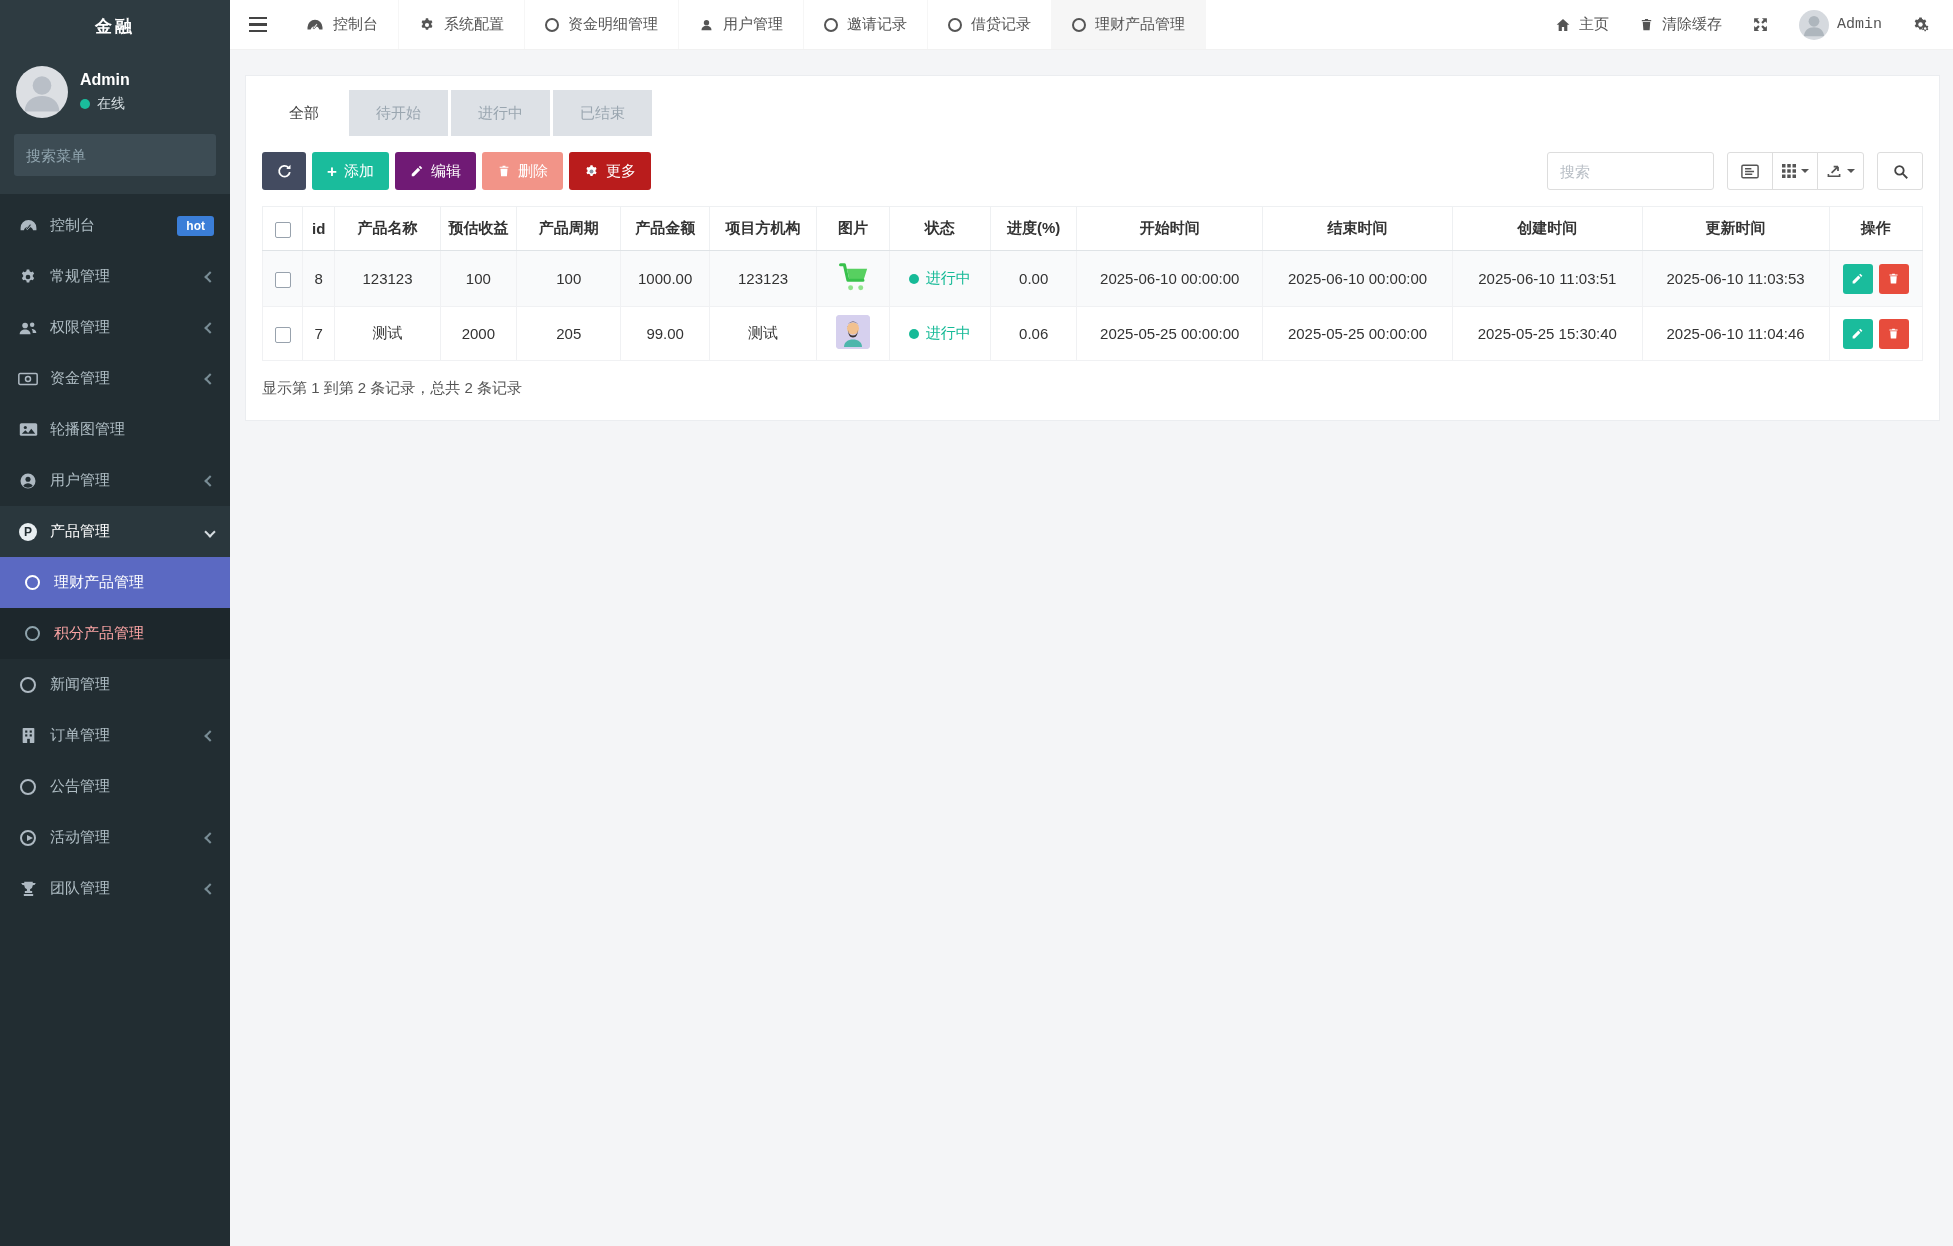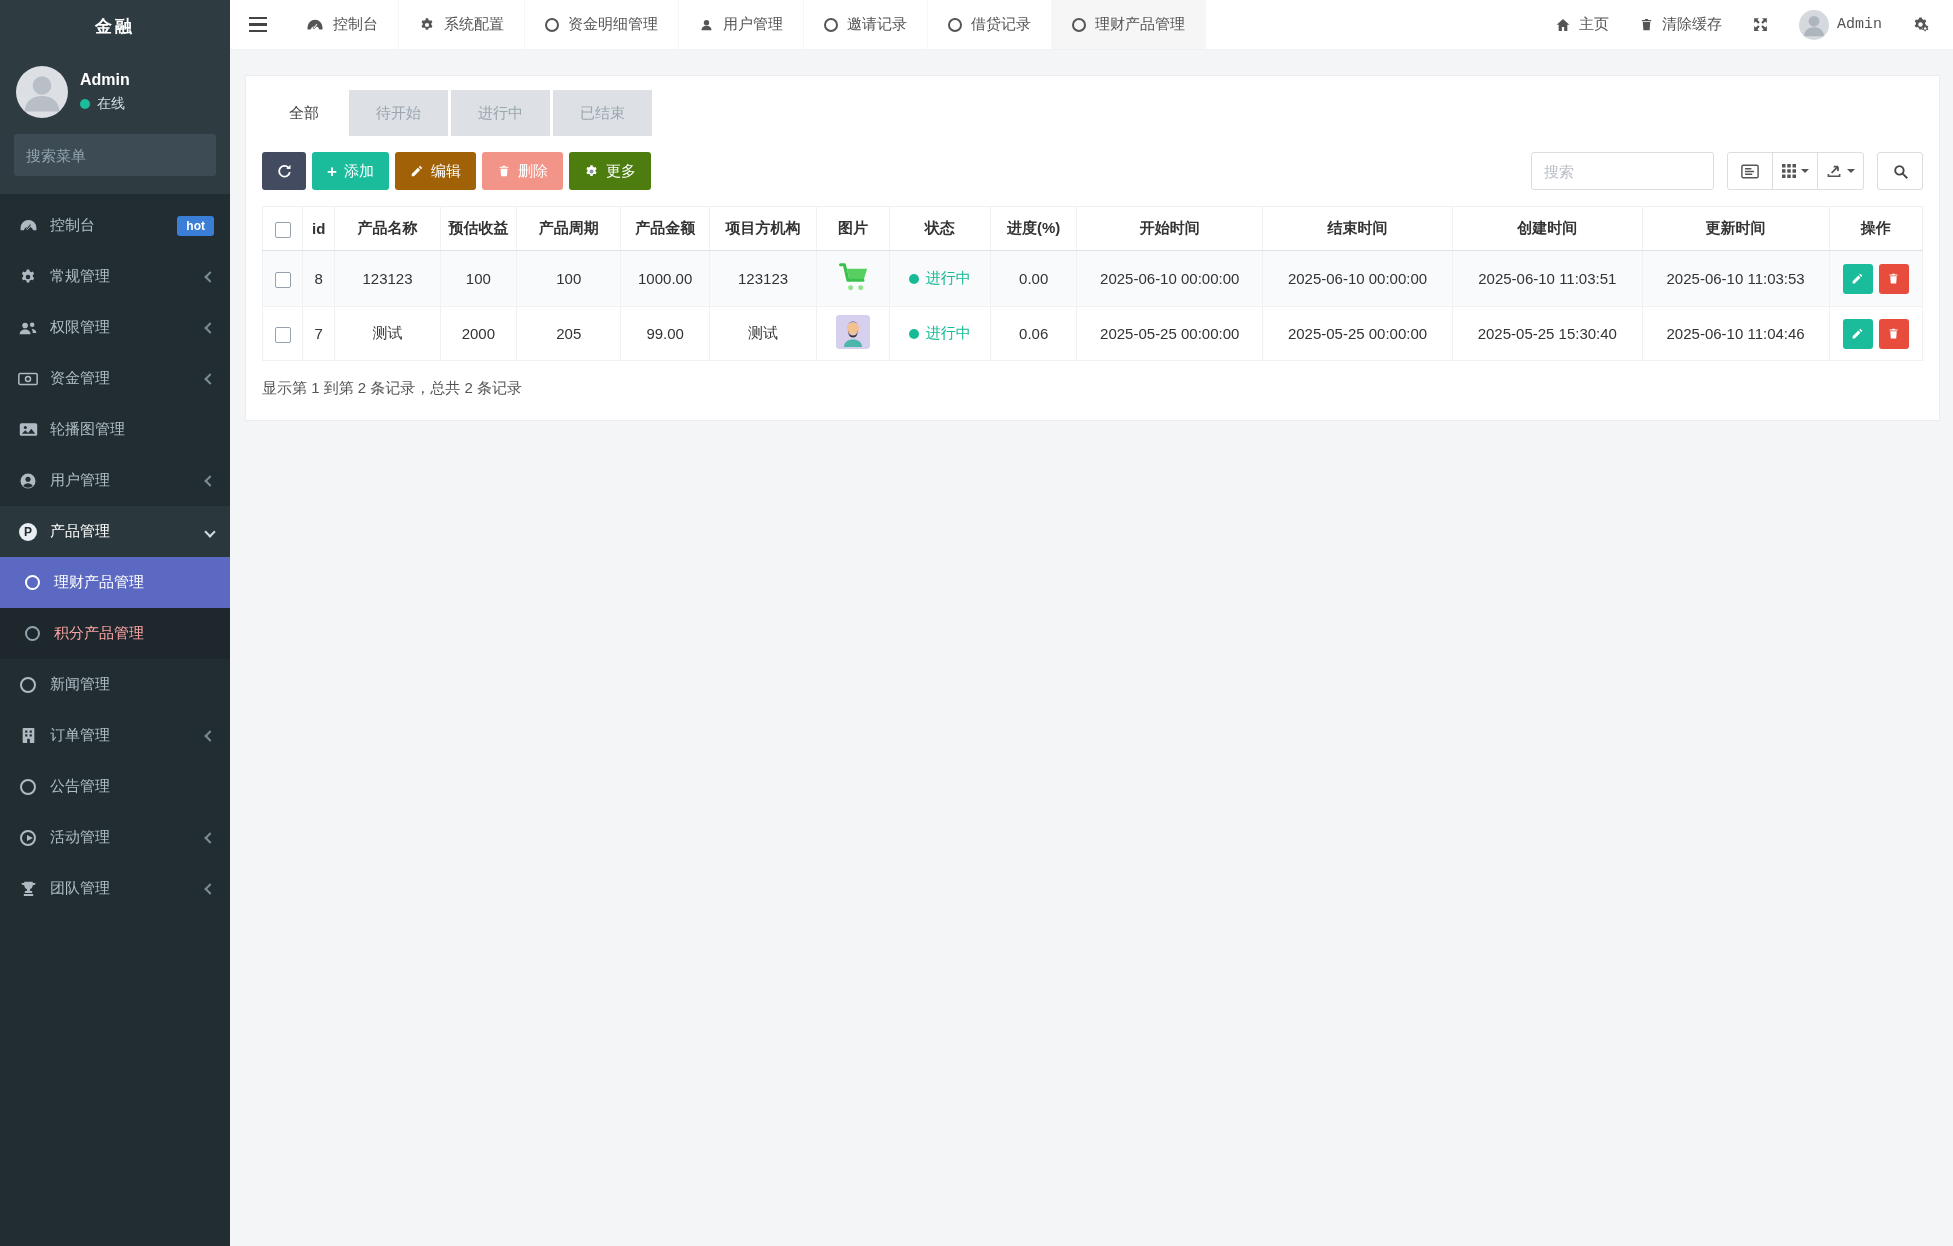--- a/index.html
+++ b/index.html
@@ -52,26 +52,26 @@
   .ftabs { display:flex; gap:3px; }
   .ftab { height:46px; line-height:46px; padding:0 27px; font-size:15px; background:#dde1e6; color:#9aa6b0; cursor:pointer; }
   .ftab.active { background:#fff; color:#444; }
 
   .toolbar { margin-top:16px; display:flex; align-items:center; }
   .btn-group-left { display:flex; gap:6px; }
   .btn { height:38px; border:none; border-radius:3px; color:#fff; font-size:15px; font-family:inherit; display:inline-flex; align-items:center; gap:7px; padding:0 15px; cursor:pointer; }
   .btn .bico { display:flex; }
   .btn-refresh { width:44px; justify-content:center; padding:0; background:#434b60; }
   .btn-add { background:#1abc9c; }
-  .btn-edit { background:#a16207; }
+  .btn-edit { background:#701a75; }
   .btn-del { background:#f29488; }
-  .btn-more { background:#4d7c0f; }
+  .btn-more { background:#b91c1c; }
   .plus { font-size:17px; font-weight:bold; line-height:1; }
   .toolbar-right { margin-left:auto; display:flex; align-items:center; gap:13px; }
-  .tsearch { width:183px; height:38px; border:1px solid #ddd; border-radius:3px; padding:0 12px; font-size:15px; color:#444; font-family:inherit; outline:none; }
+  .tsearch { width:167px; height:38px; border:1px solid #ddd; border-radius:3px; padding:0 12px; font-size:15px; color:#444; font-family:inherit; outline:none; }
   .tsearch::placeholder { color:#b9bfc6; }
   .vgroup { display:flex; }
   .vbtn { height:38px; min-width:46px; background:#fff; border:1px solid #ddd; display:flex; align-items:center; justify-content:center; gap:5px; color:#555; cursor:pointer; margin-left:-1px; padding:0 8px; }
   .vbtn:first-child { border-radius:3px 0 0 3px; margin-left:0; }
   .vbtn:last-child { border-radius:0 3px 3px 0; }
   .sbtn { width:46px; height:38px; background:#fff; border:1px solid #ddd; border-radius:3px; display:flex; align-items:center; justify-content:center; color:#444; cursor:pointer; }
   .caret { width:0; height:0; border-top:4.5px solid currentColor; border-left:4px solid transparent; border-right:4px solid transparent; }
 
   
   table { margin-top:16px; width:100%; border-collapse:collapse; table-layout:fixed; font-size:15px; }

